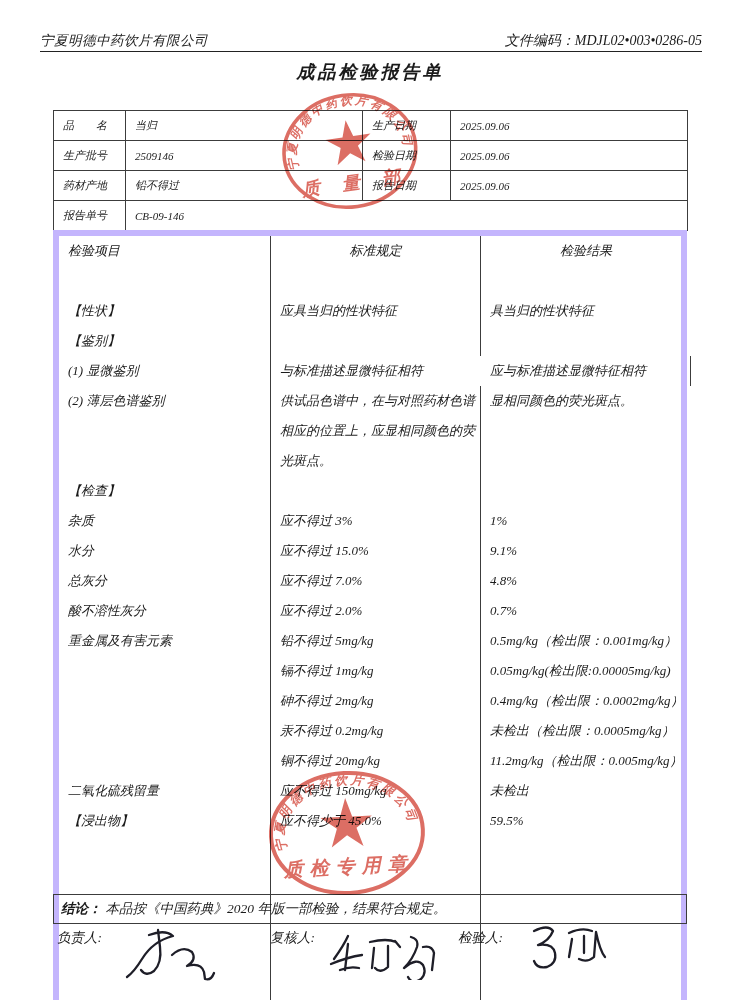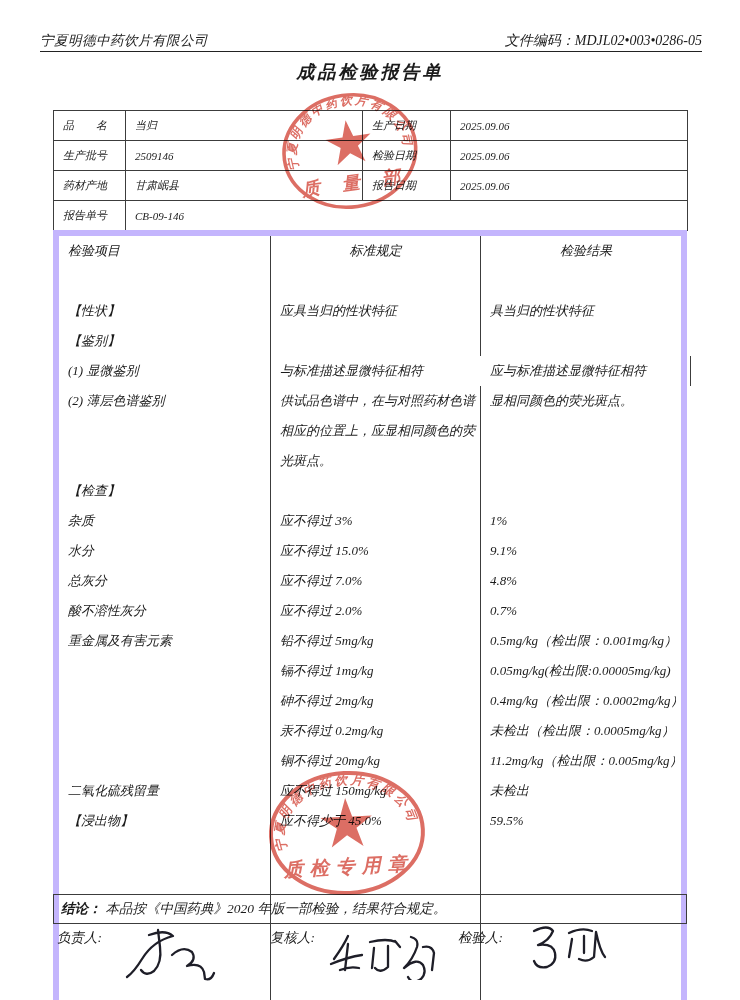--- a/index.html
+++ b/index.html
@@ -62,21 +62,21 @@
       <td>2025.09.06</td>
     </tr>
     <tr>
       <td class="lbl">生产批号</td>
       <td>2509146</td>
       <td class="lbl">检验日期</td>
       <td>2025.09.06</td>
     </tr>
     <tr>
       <td class="lbl">药材产地</td>
-      <td>甘肃岷县</td>
+      <td>铅不得过</td>
       <td class="lbl">报告日期</td>
       <td>2025.09.06</td>
     </tr>
     <tr>
       <td class="lbl">报告单号</td>
       <td colspan="3">CB-09-146</td>
     </tr>
   </tbody>
     </table>
 

